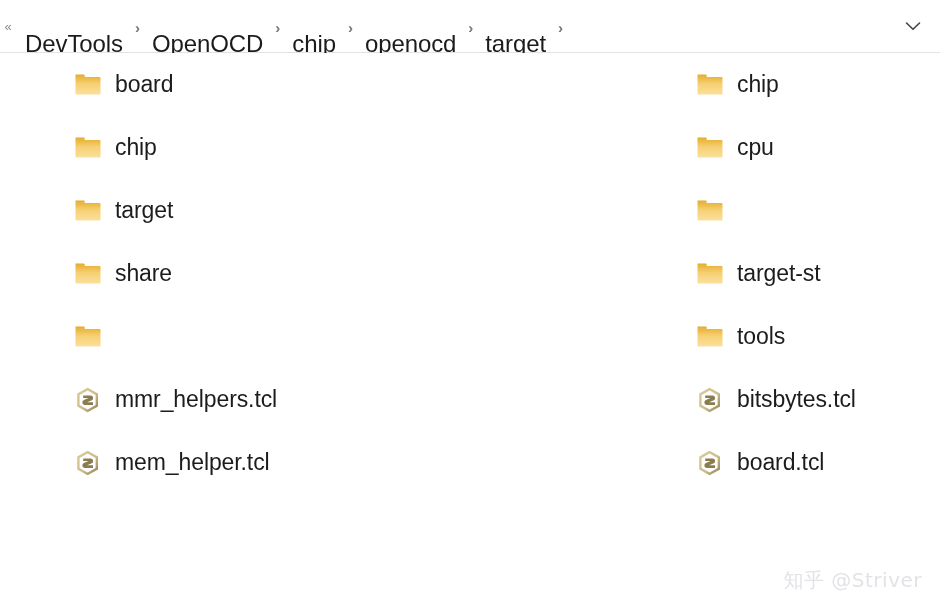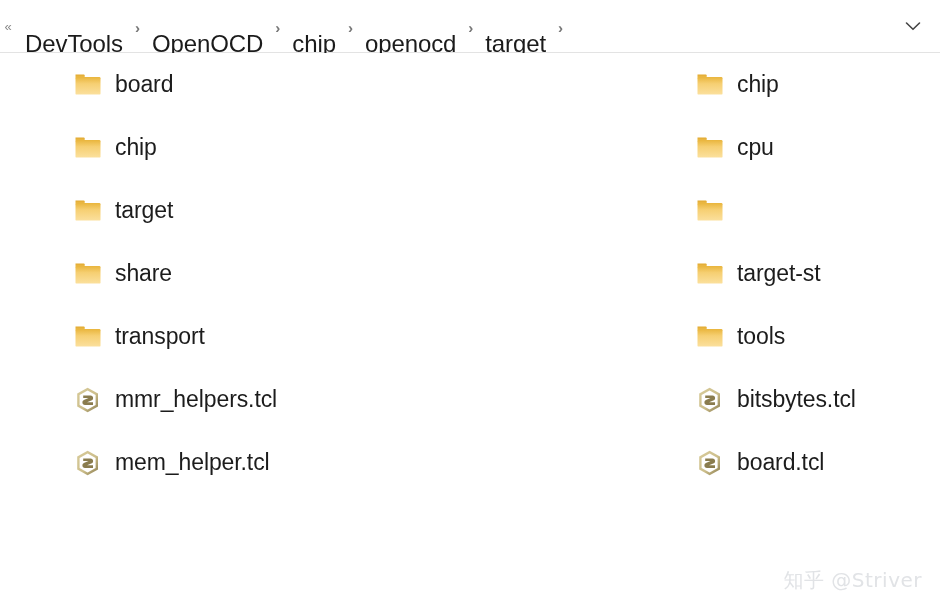--- a/index.html
+++ b/index.html
@@ -251,21 +251,20 @@
               </linearGradient>
               <linearGradient id="ftab" x1="0" y1="0" x2="0" y2="1">
                 <stop offset="0%" stop-color="#e2a92f"></stop>
                 <stop offset="100%" stop-color="#edbe4f"></stop>
               </linearGradient>
             </defs>
             <path d="M1.5 3.6 h8.2 a1 1 0 0 1 1 1 v2.2 h-9.2 z" fill="url(#ftab)"></path>
             <rect x="1.5" y="6.0" width="25" height="17.6" rx="1.2" fill="url(#fgrad)"></rect>
           </svg>
         </span>
-        <span class="file-label">transport</span>
       </div>
       <div class="file-row">
         <span class="file-icon">
           <svg width="28" height="28" viewBox="0 0 28 28" aria-hidden="true">
             <defs>
               <linearGradient id="tgrad" x1="0" y1="0" x2="1" y2="1">
                 <stop offset="0%" stop-color="#d8cb9a"></stop>
                 <stop offset="55%" stop-color="#cdbf8c"></stop>
                 <stop offset="100%" stop-color="#8a7c4e"></stop>
               </linearGradient>

